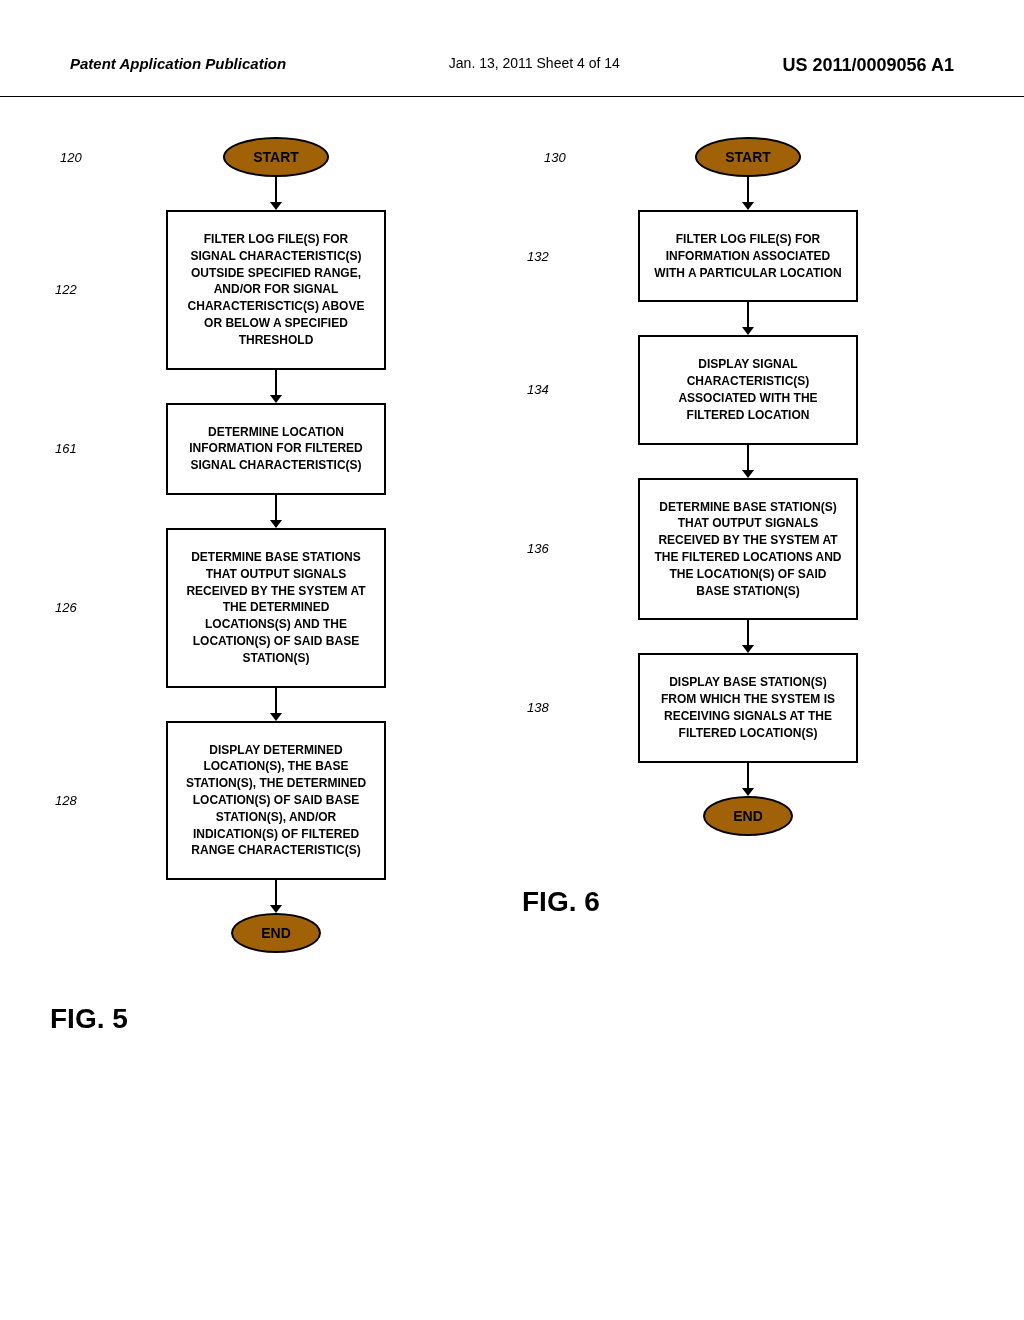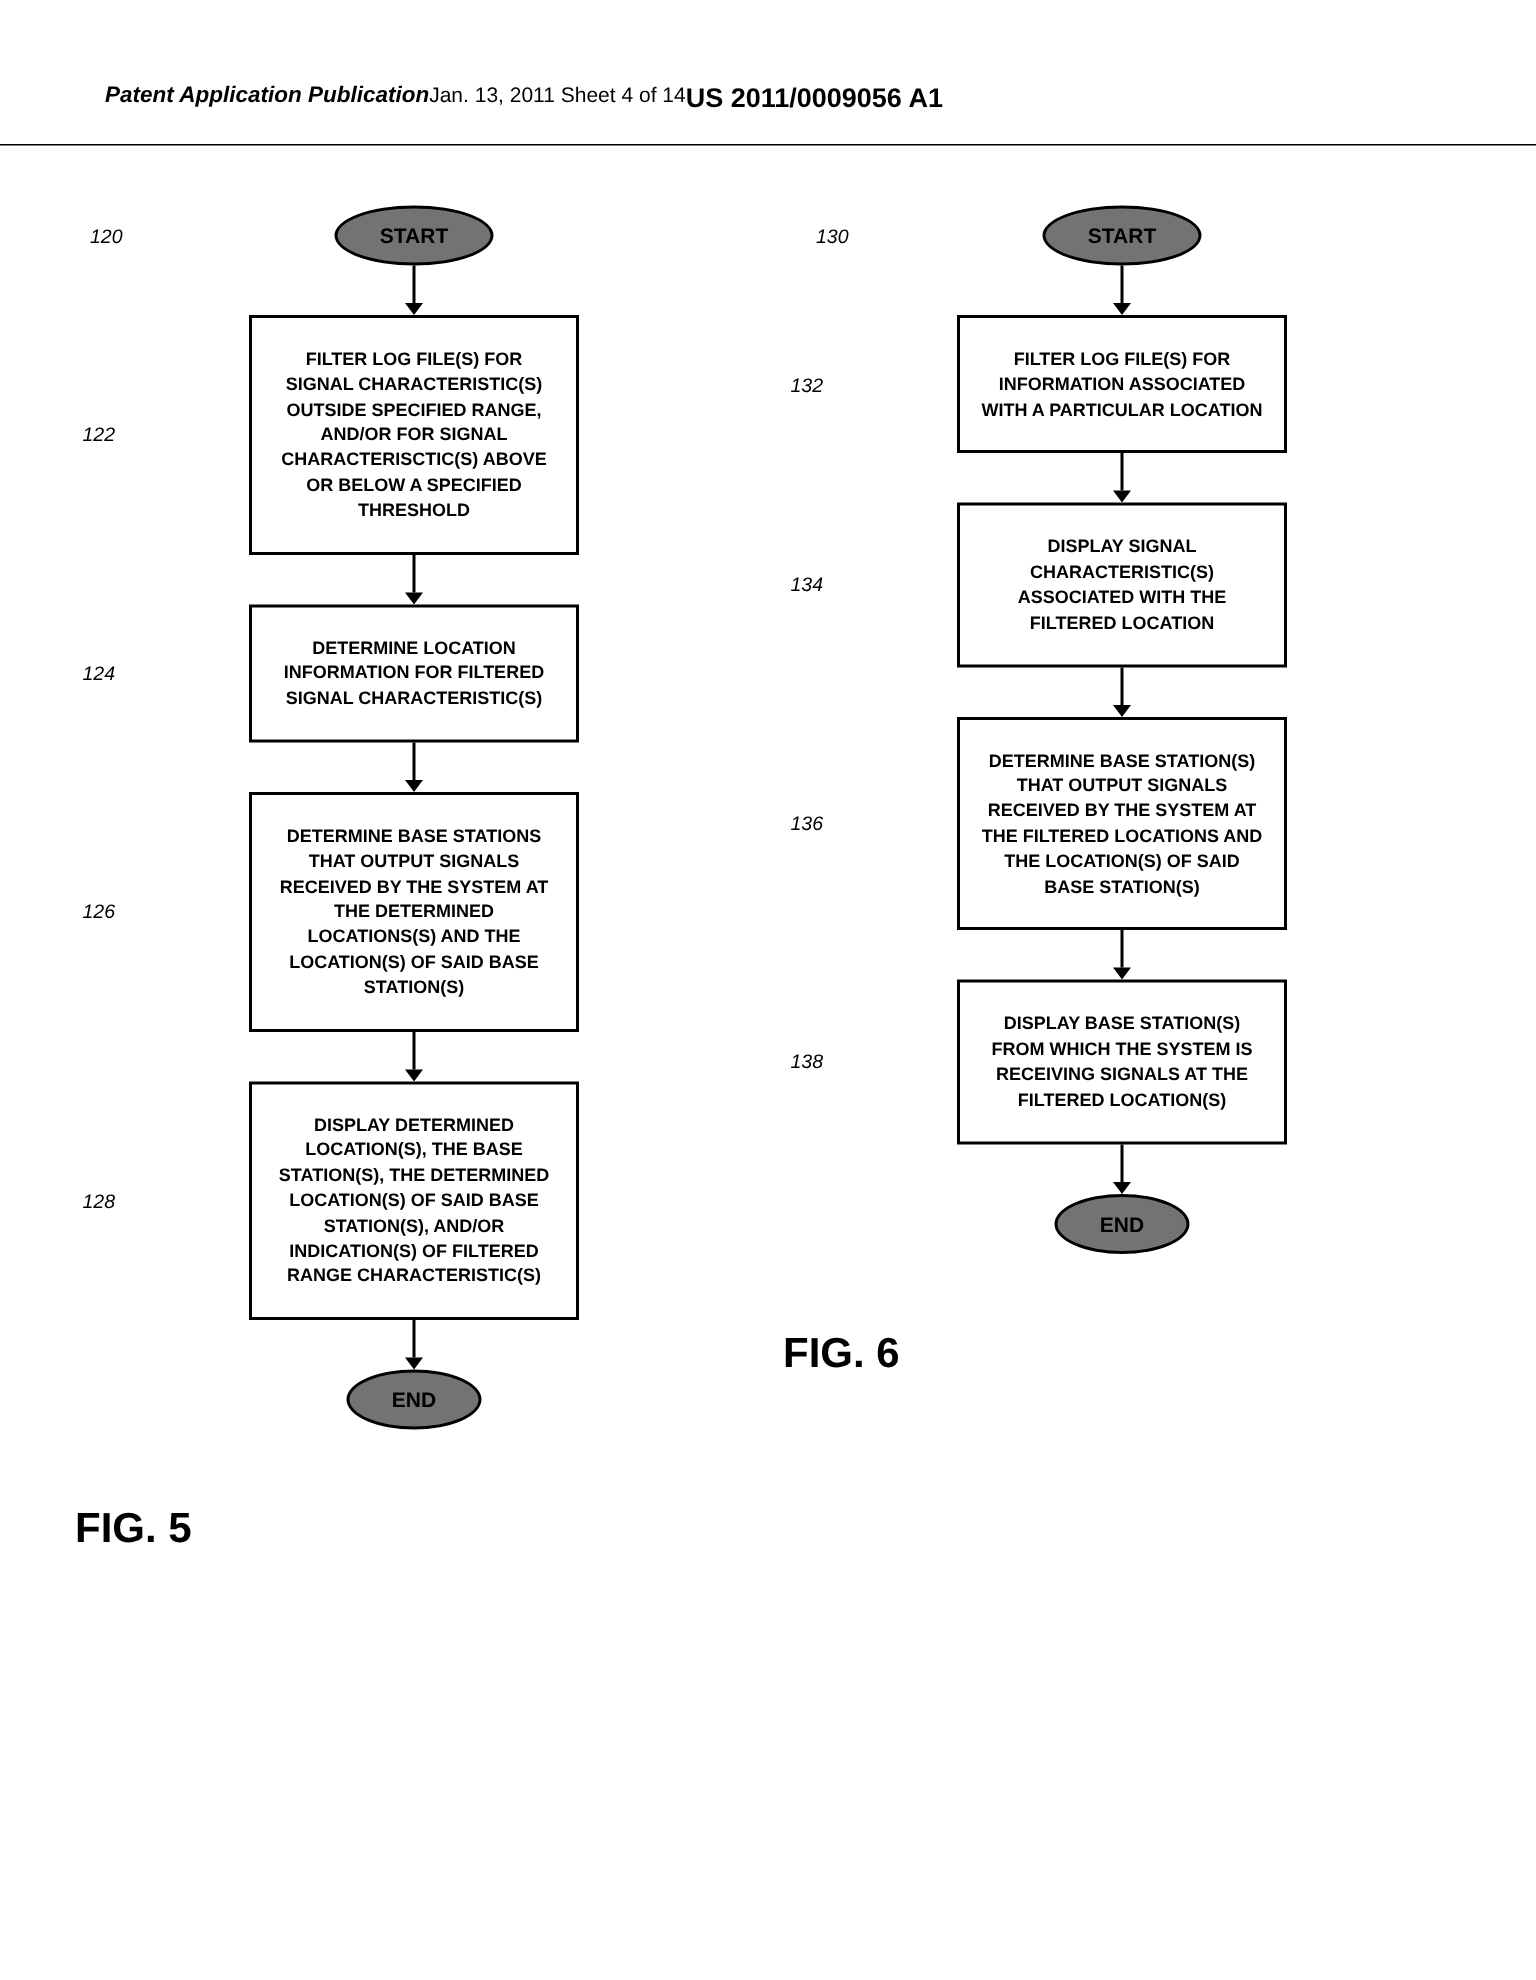--- a/index.html
+++ b/index.html
@@ -12,20 +12,21 @@
     }
     .page {
       width: 1024px;
       min-height: 1320px;
       background: #fff;
       padding: 0;
       position: relative;
     }
     .header {
       display: flex;
+      justify-content: space-between;
       align-items: flex-start;
       padding: 55px 70px 20px 70px;
       border-bottom: 1px solid #000;
     }
     .header-left {
       font-size: 15px;
       font-weight: bold;
       font-style: italic;
     }
     .header-center {
@@ -54,21 +55,21 @@
       margin-top: 20px;
       font-family: Arial, sans-serif;
     }
     
     .oval {
       border: 2px solid #000;
       border-radius: 50%;
       padding: 10px 28px;
       font-size: 14px;
       font-weight: bold;
-      background: #737373;
+      background: #a16207;
       text-align: center;
       min-width: 90px;
     }
     .rect {
       border: 2px solid #000;
       padding: 19px 12px;
       font-size: 12px;
       font-weight: bold;
       background: #fff;
       text-align: center;
@@ -132,21 +133,21 @@
       <div class="spacer"></div>
 
       <div class="node-row">
         <span class="node-label" style="left:5px;">122</span>
         <div class="rect">FILTER LOG FILE(S) FOR SIGNAL CHARACTERISTIC(S) OUTSIDE SPECIFIED RANGE, AND/OR FOR SIGNAL CHARACTERISCTIC(S) ABOVE OR BELOW A SPECIFIED THRESHOLD</div>
       </div>
       <div class="arrow-down"></div>
       <div class="spacer"></div>
 
       <div class="node-row">
-        <span class="node-label" style="left:5px;">124</span>
+        <span class="node-label" style="left:5px;">161</span>
         <div class="rect">DETERMINE LOCATION INFORMATION FOR FILTERED SIGNAL CHARACTERISTIC(S)</div>
       </div>
       <div class="arrow-down"></div>
       <div class="spacer"></div>
 
       <div class="node-row">
         <span class="node-label" style="left:5px;">126</span>
         <div class="rect">DETERMINE BASE STATIONS THAT OUTPUT SIGNALS RECEIVED BY THE SYSTEM AT THE DETERMINED LOCATIONS(S) AND THE LOCATION(S) OF SAID BASE STATION(S)</div>
       </div>
       <div class="arrow-down"></div>

